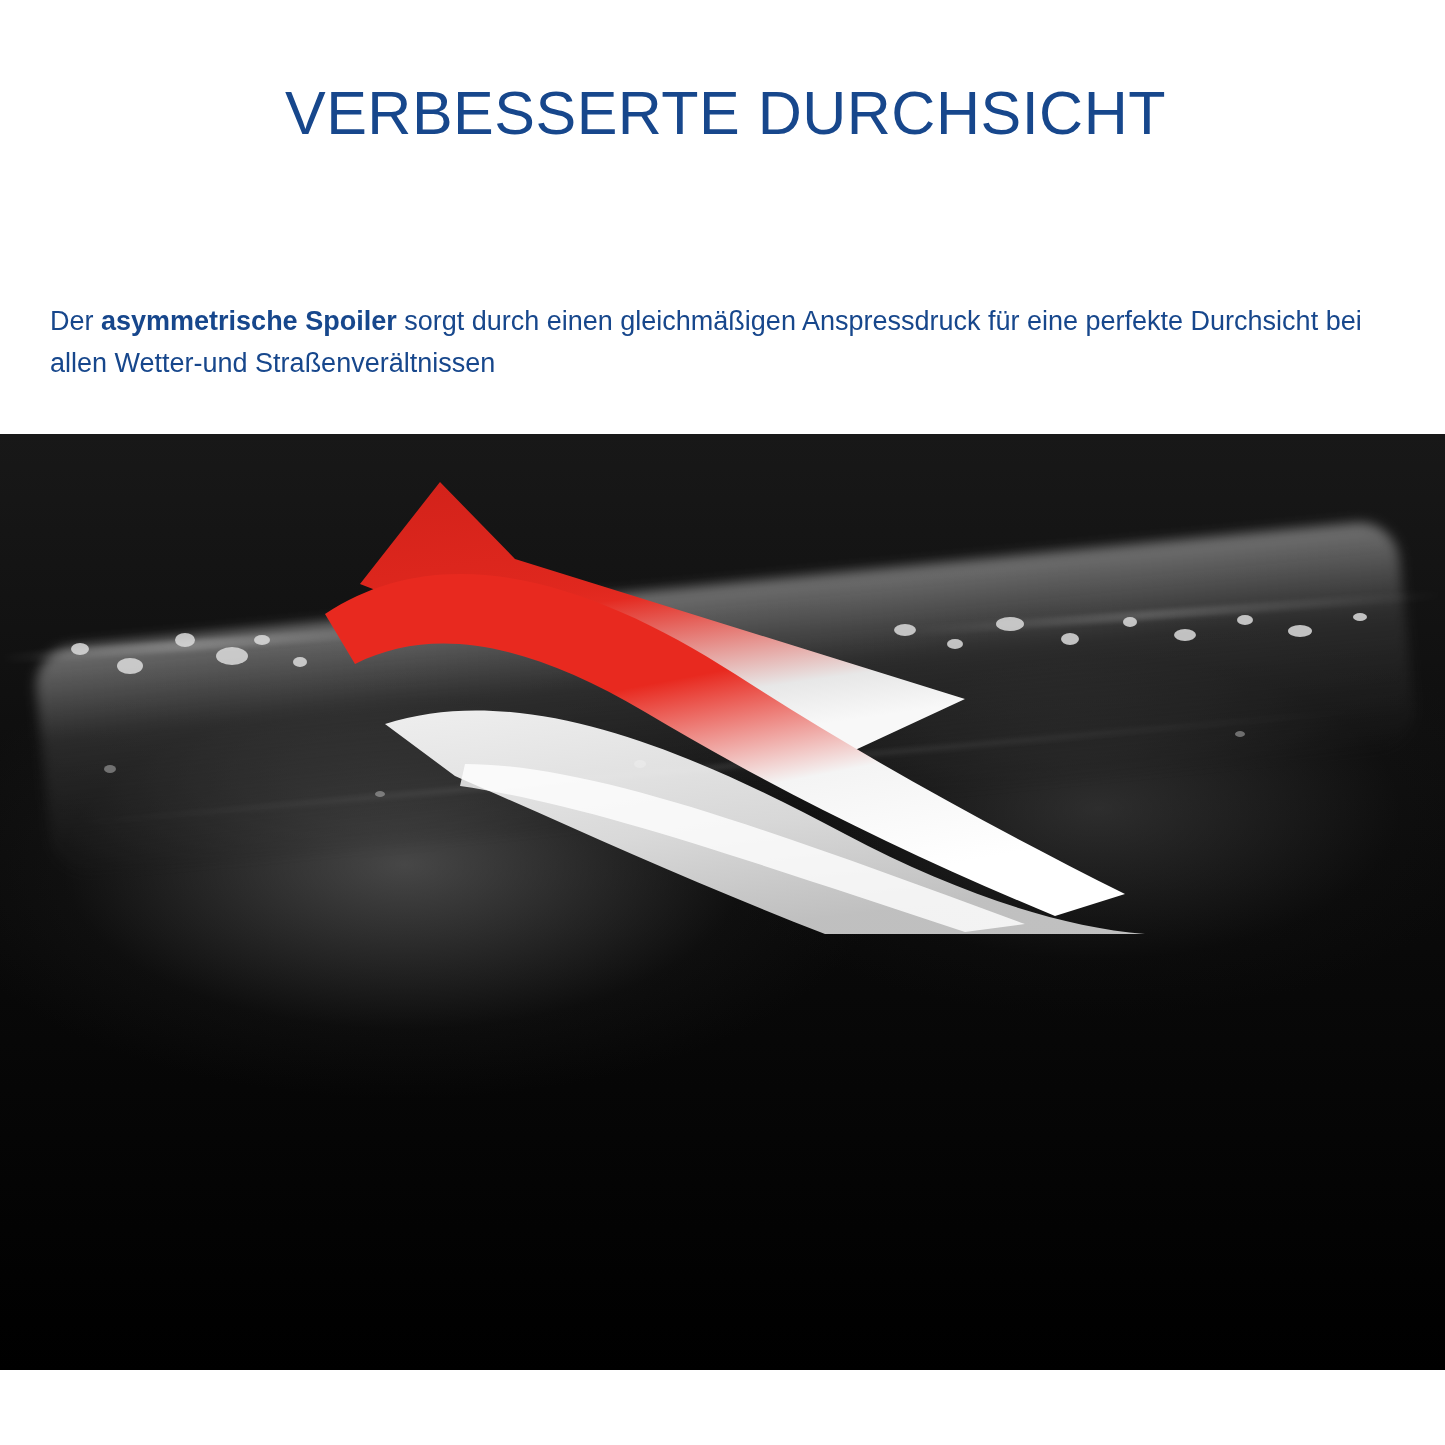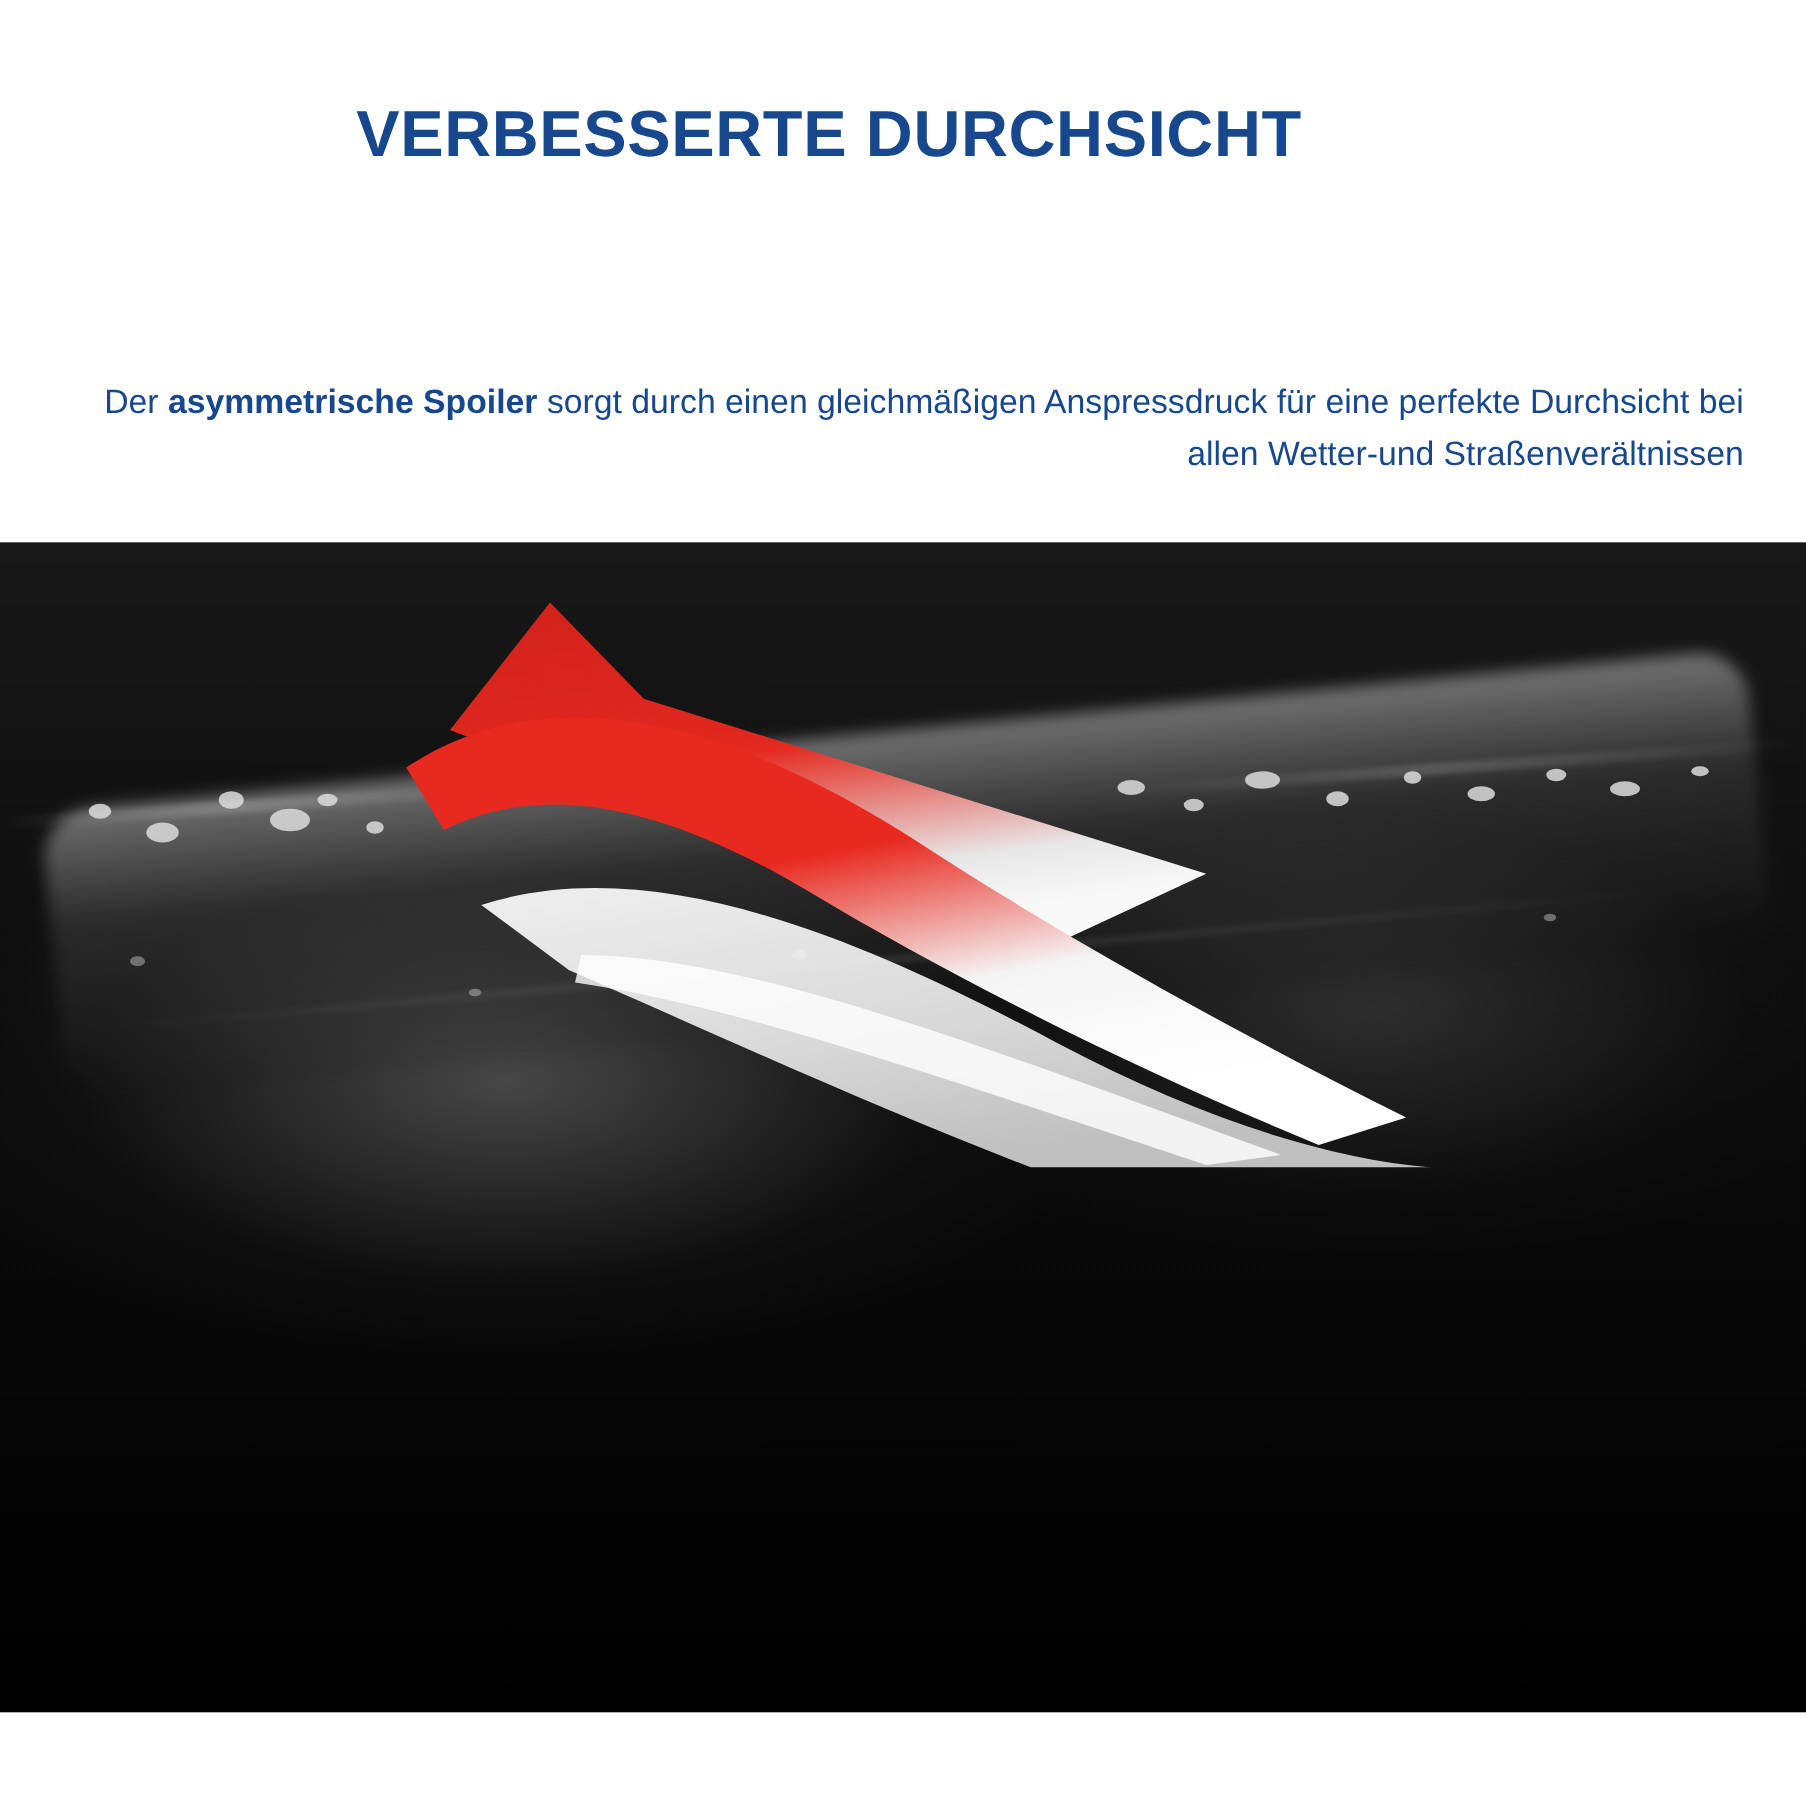--- a/index.html
+++ b/index.html
@@ -56,33 +56,33 @@
     font-size: 19px;
     line-height: 25px;
     letter-spacing: 0.5px;
     z-index: 3;
   }
   .title {
     position: absolute;
     left: 285px;
     top: 78px;
     color: #17478c;
-    font-size: 52px;
-    font-weight: bold;
+    font-size: 61px;
+    font-weight: normal;
     letter-spacing: 0.5px;
     white-space: nowrap;
   }
 
   
   .subtitle {
     position: absolute;
     left: 50px;
     top: 300px;
     width: 1345px;
-    text-align: right;
+    text-align: left;
     color: #17478c;
     font-size: 27px;
     line-height: 42px;
   }
   .subtitle b { font-weight: bold; }
 
   
   .hero {
     position: absolute;
     left: 0;

